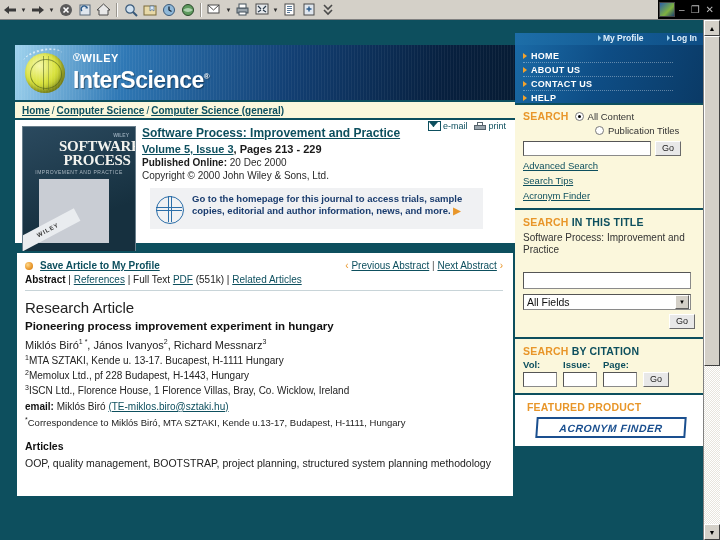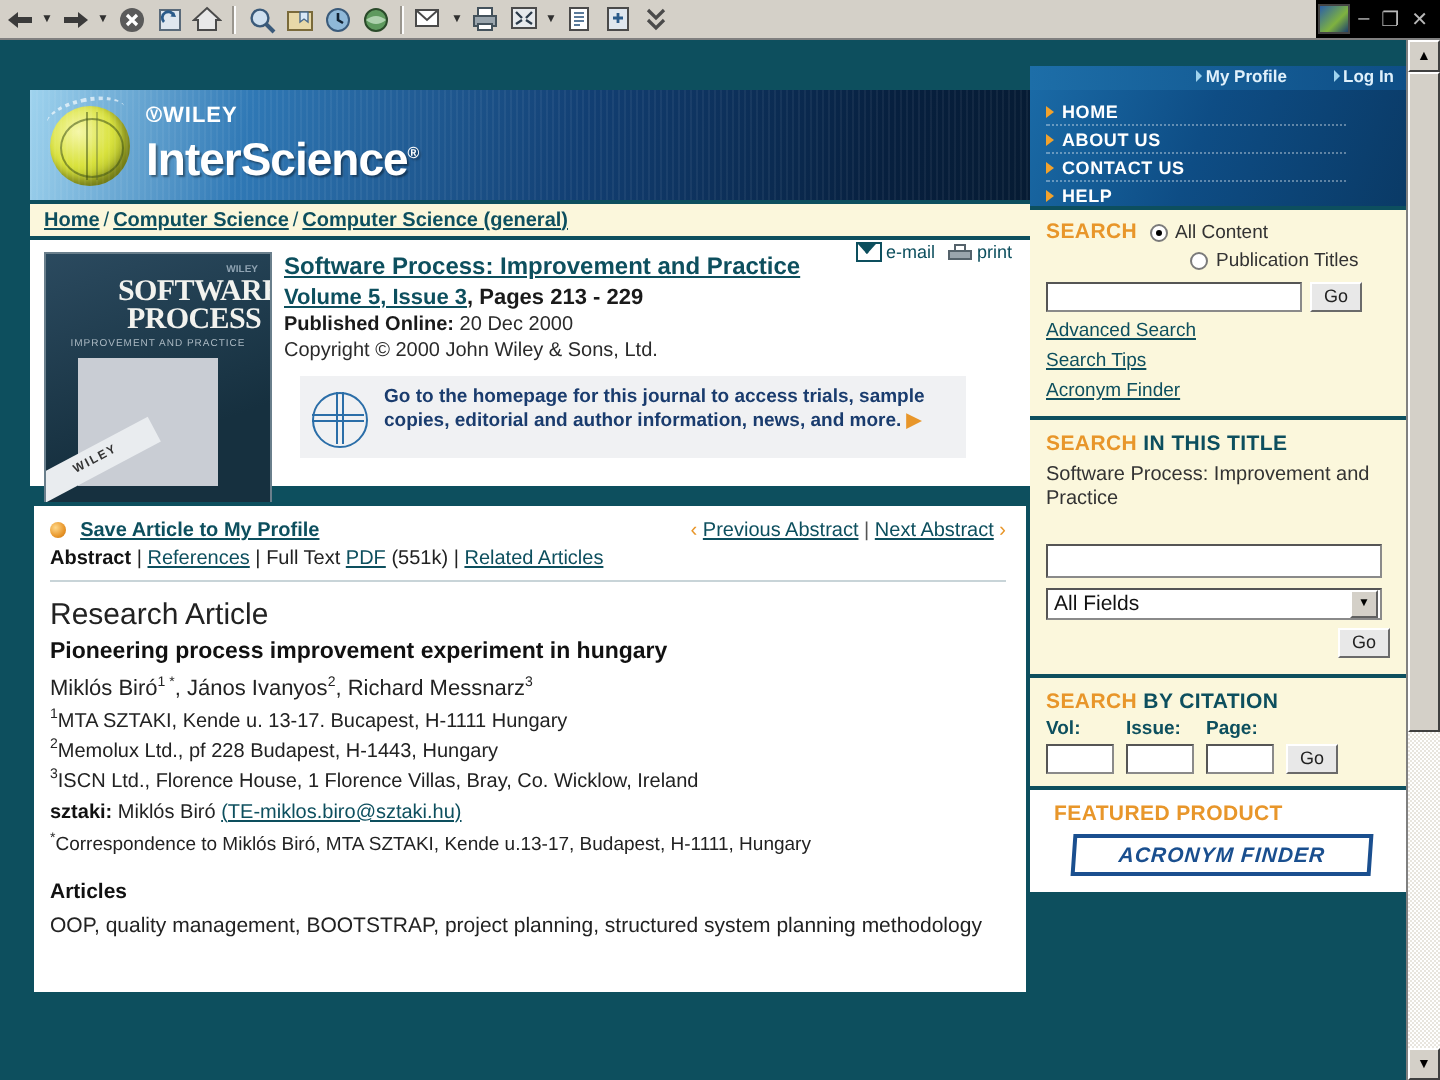--- a/index.html
+++ b/index.html
@@ -477,21 +477,21 @@
         <span>Miklós Biró</span><sup>1 *</sup>,
         <span>János Ivanyos</span><sup>2</sup>,
         <span>Richard Messnarz</span><sup>3</sup>
       </div>
 
       <div class="affil"><sup>1</sup><span>MTA SZTAKI, Kende u. 13-17. Bucapest, H-1111 Hungary</span></div>
       <div class="affil"><sup>2</sup><span>Memolux Ltd., pf 228 Budapest, H-1443, Hungary</span></div>
       <div class="affil"><sup>3</sup><span>ISCN Ltd., Florence House, 1 Florence Villas, Bray, Co. Wicklow, Ireland</span></div>
 
       <div id="email-line">
-        <b>sztaki:</b>
+        <b>email:</b>
         <span>Miklós Biró</span>
         <a href="#">(TE-miklos.biro@sztaki.hu)</a>
       </div>
 
       <div id="corresp"><sup>*</sup><span>Correspondence to Miklós Biró, MTA SZTAKI, Kende u.13-17, Budapest, H-1111, Hungary</span></div>
 
       <div id="kw-h">Articles</div>
       <div id="kw-b">OOP, quality management, BOOTSTRAP, project planning, structured system planning methodology</div>
     </div>
   </div>

